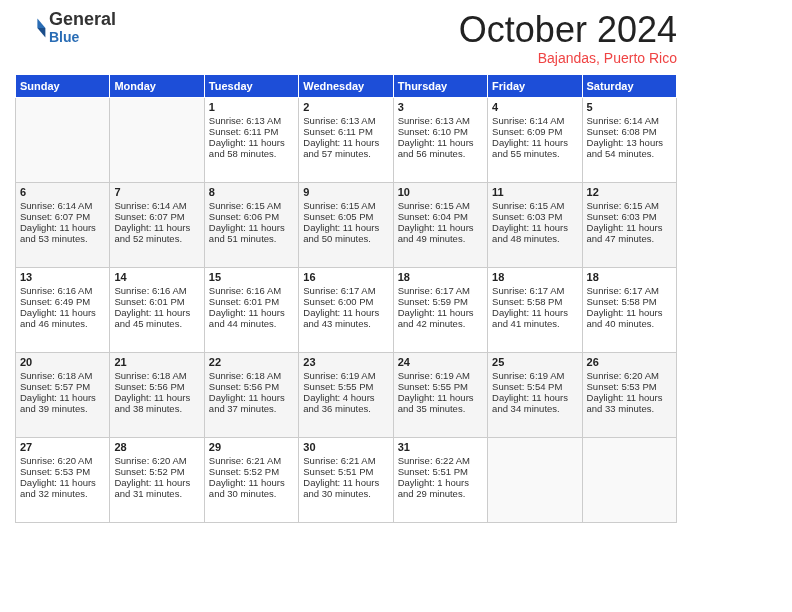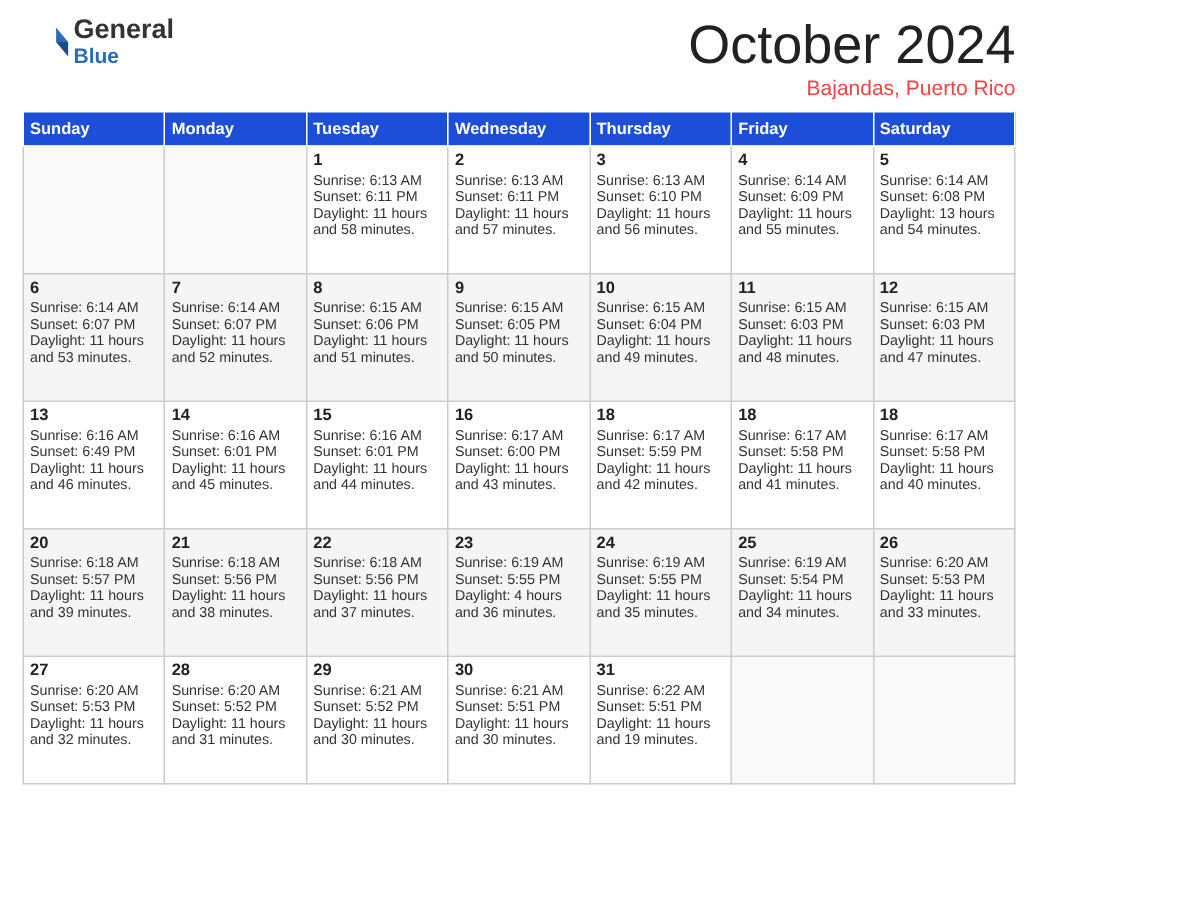--- a/index.html
+++ b/index.html
@@ -317,21 +317,21 @@
           <td>
             <span class="day-num">30</span>
             <div>Sunrise: 6:21 AM</div>
             <div>Sunset: 5:51 PM</div>
             <div>Daylight: 11 hours and 30 minutes.</div>
           </td>
           <td>
             <span class="day-num">31</span>
             <div>Sunrise: 6:22 AM</div>
             <div>Sunset: 5:51 PM</div>
-            <div>Daylight: 11 hours and 19 minutes.</div>
+            <div>Daylight: 1 hours and 29 minutes.</div>
           </td>
           <td class="cell-empty"></td>
           <td class="cell-empty"></td>
         </tr>
       </tbody>
 </table>
 
 </div>
 
 </body></html>

